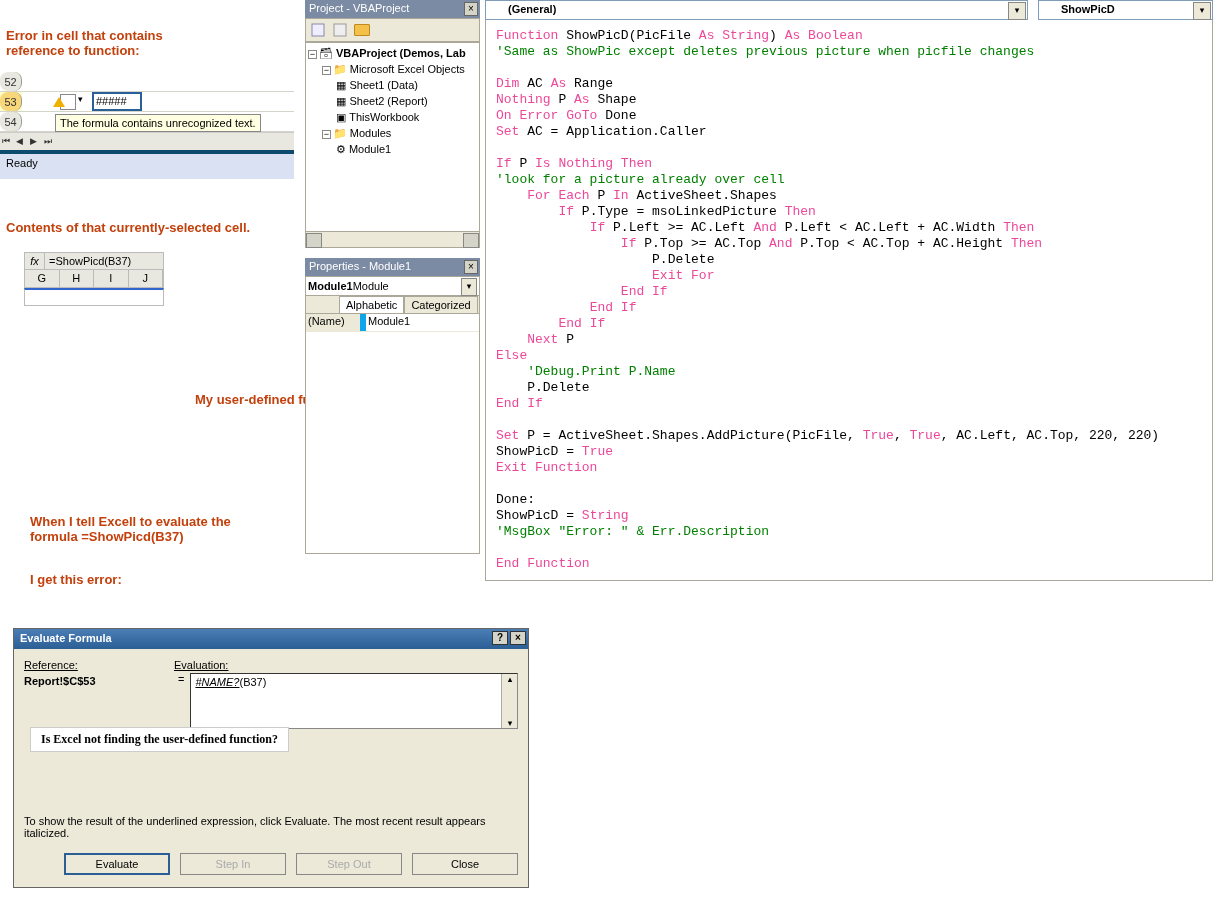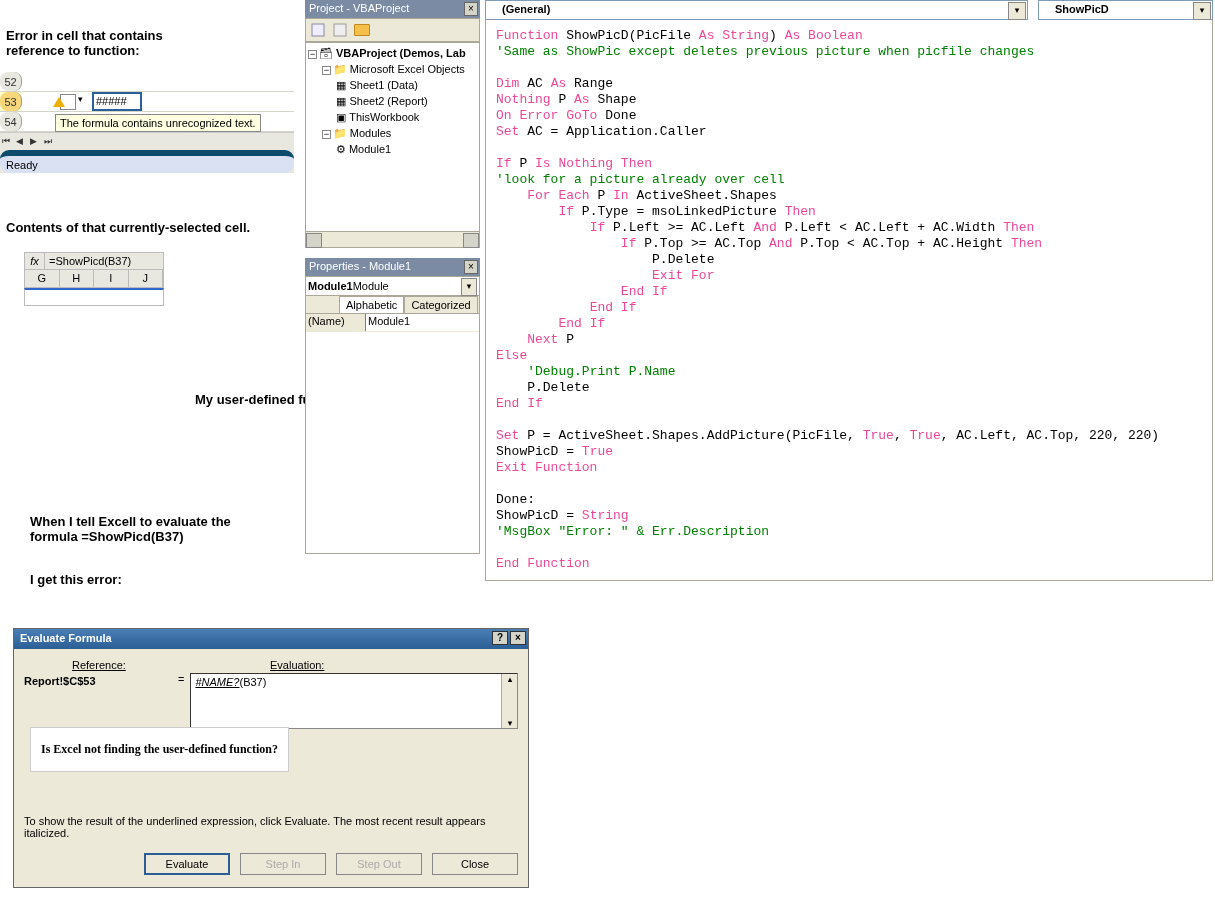--- a/index.html
+++ b/index.html
@@ -1,33 +1,33 @@
 <!DOCTYPE html>
 <html><head>
 <meta charset="utf-8">
 <style>
 * { box-sizing: border-box; margin: 0; padding: 0; }
 body { font-family: Tahoma, Arial, sans-serif; font-size: 11px; background: #fff; width: 1215px; height: 904px; position: relative; }
-.annotation { font-family: Verdana, sans-serif; font-size: 13px; font-weight: bold; color: #000000; position: absolute; }
+.annotation { font-family: Verdana, sans-serif; font-size: 13px; font-weight: bold; color: #c2410c; position: absolute; }
 
 
 .excel1 { position: absolute; left: 0; top: 72px; width: 294px; background: #e8e8e1; }
 .excel1 .rows { background: #fff; }
 .excel1 .row { display: flex; height: 20px; border-bottom: 1px solid #d4d4c8; }
 .excel1 .rownum { width: 22px; background: #e8e8e1; border-right: 1px solid #9b9b93; text-align: center; font-size: 11px; color: #333; line-height: 20px; border-radius: 8px; }
 .excel1 .cell { flex: 1; background: #fff; position: relative; }
 .excel1 .cell-err { flex: 1; background: #fff; position: relative; }
 .excel1 .warn-tag { position: absolute; left: 38px; top: 2px; width: 16px; height: 16px; background: #fff; border: 1px solid #888; display: flex; align-items: center; justify-content: center; }
 .excel1 .warn-tag::before { content: ""; position: absolute; left: -8px; top: 2px; border-left: 6px solid transparent; border-right: 6px solid transparent; border-bottom: 10px solid #f0b000; }
 .excel1 .drop { position: absolute; left: 56px; top: 2px; width: 12px; height: 16px; font-size: 9px; }
 .excel1 .errbox { position: absolute; left: 70px; top: 0px; width: 50px; height: 19px; border: 2px solid #2a6099; background: #fff; font-size: 11px; padding: 1px 2px; font-family: Arial; }
 .excel1 .tooltip { position: absolute; left: 55px; top: 42px; background: #ffffe1; border: 1px solid #888; padding: 2px 4px; font-size: 11px; z-index: 5; }
 .excel1 .nav { height: 18px; background: #e8e8e1; border-top: 1px solid #ccc; display: flex; align-items: center; padding: 0 2px; gap: 2px; }
 .excel1 .nav .btn { width: 12px; height: 12px; font-size: 9px; color: #333; }
-.excel1 .status { height: 23px; background: #d9e1f2; border-top: 6px solid #0c4a6e; padding: 1px 6px; line-height: 16px; border-radius: 9px; }
+.excel1 .status { height: 29px; background: #d9e1f2; border-top: 4px solid #0c4a6e; padding: 1px 6px; line-height: 16px; }
 
 
 .excel2 { position: absolute; left: 24px; top: 252px; width: 140px; }
 .excel2 .fbar { height: 18px; background: #e8e8e1; display: flex; border: 1px solid #bbb; }
 .excel2 .fx { width: 20px; text-align: center; font-style: italic; font-size: 11px; border-right: 1px solid #bbb; line-height: 16px; }
 .excel2 .fval { padding: 0 4px; font-size: 11px; line-height: 16px; }
 .excel2 .cols { display: flex; height: 18px; background: #e8e8e1; border: 1px solid #bbb; border-top: none; }
 .excel2 .col { flex: 1; text-align: center; border-right: 1px solid #bbb; font-size: 11px; line-height: 16px; }
 .excel2 .blank { height: 18px; background: #fff; border: 1px solid #bbb; border-top: 2px solid #3366cc; }
 
@@ -53,55 +53,55 @@
 .props { margin-top: 10px; }
 .props .titlebar { height: 18px; background: #7b8ba3; color: #fff; padding: 2px 4px; font-size: 11px; position: relative; }
 .props .titlebar .close { position: absolute; right: 2px; top: 2px; width: 14px; height: 14px; background: #d4d4c8; border: 1px solid #666; text-align: center; line-height: 11px; font-size: 10px; color: #000; }
 .props .combo { height: 20px; background: #fff; border: 1px solid #aca899; display: flex; align-items: center; padding: 0 2px; position: relative; }
 .props .combo::after { content: "▾"; position: absolute; right: 2px; top: 1px; width: 14px; height: 16px; background: #ece9d8; border: 1px solid #888; text-align: center; font-size: 9px; line-height: 14px; }
 .props .tabs { display: flex; background: #ece9d8; border: 1px solid #aca899; border-top: none; }
 .props .tab { padding: 2px 6px; border: 1px solid #aca899; border-bottom: none; background: #ece9d8; font-size: 11px; cursor: pointer; }
 .props .tab.active { background: #fff; margin-left: 33px; }
 .props .grid { background: #fff; border: 1px solid #aca899; border-top: none; height: 240px; }
 .props .grid .prow { display: flex; height: 18px; border-bottom: 1px solid #ece9d8; }
-.props .grid .pname { width: 60px; background: #ece9d8; padding: 1px 2px; font-size: 11px; border-right: 1px solid #0ea5e9; }
+.props .grid .pname { width: 60px; background: #ece9d8; padding: 1px 2px; font-size: 11px; border-right: 6px solid #0ea5e9; }
 .props .grid .pval { flex: 1; padding: 1px 2px; font-size: 11px; }
 
 
 .code-area { position: absolute; left: 485px; top: 0; width: 728px; }
 .code-area .dropdowns { display: flex; height: 20px; gap: 10px; }
-.code-area .dd { flex: 1; background: #fff; border: 1px solid #7f9db9; position: relative; font-size: 11px; padding: 2px 16px; }
+.code-area .dd { flex: 1; background: #fff; border: 1px solid #7f9db9; position: relative; font-size: 11px; padding: 2px 22px; }
 .code-area .dd::after { content: "▾"; position: absolute; right: 1px; top: 1px; width: 16px; height: 16px; background: #ece9d8; border: 1px solid #888; text-align: center; line-height: 14px; font-size: 9px; }
 .code-area .code { background: #fff; border: 1px solid #aca899; border-top: none; padding: 8px 10px; font-family: 'Courier New', monospace; font-size: 13px; line-height: 16px; white-space: pre; }
 .kw { color: #ec4899; }
 .cm { color: #008000; }
 
 
 .evaldlg { position: absolute; left: 13px; top: 628px; width: 516px; background: #ece9d8; border: 1px solid #666; }
 .evaldlg .dlgtitle { background: #3a6ea5; background: linear-gradient(#4a7eb5,#2a5e95); color: #fff; padding: 3px 6px; font-size: 11px; font-weight: bold; position: relative; height: 20px; }
 .evaldlg .dlgtitle .hbtn { position: absolute; top: 2px; width: 16px; height: 14px; background: #d4d4c8; border: 1px solid #333; text-align: center; line-height: 12px; font-size: 10px; color: #000; }
 .evaldlg .dlgtitle .help { right: 20px; }
 .evaldlg .dlgtitle .close { right: 2px; }
 .evaldlg .body { padding: 10px 10px 8px 10px; }
-.evaldlg .lbl { font-size: 11px; text-decoration: underline; display: inline-block; margin-left: 48px; }
+.evaldlg .lbl { font-size: 11px; text-decoration: underline; display: inline-block; }
 .evaldlg .labels { display: flex; }
 .evaldlg .labels .l1 { width: 150px; }
 .evaldlg .ref { font-weight: bold; font-size: 11px; margin-top: 2px; }
 .evaldlg .eq { display: inline-block; margin: 0 6px; }
 .evaldlg .refrow { display: flex; align-items: flex-start; margin-top: 2px; }
 .evaldlg .refrow .refcol { width: 148px; }
 .evaldlg .evalbox { flex: 1; height: 56px; background: #fff; border: 1px inset #888; padding: 2px 4px; font-size: 11px; position: relative; }
 .evaldlg .evalbox .expr { font-style: italic; text-decoration: underline; }
 .evaldlg .evalbox .sb { position: absolute; right: 0; top: 0; width: 16px; height: 100%; background: #ece9d8; border-left: 1px solid #aaa; }
 .evaldlg .evalbox .sb::before { content: "▴"; position: absolute; top: 0; width: 16px; text-align: center; font-size: 9px; }
 .evaldlg .evalbox .sb::after { content: "▾"; position: absolute; bottom: 0; width: 16px; text-align: center; font-size: 9px; }
-.evaldlg .callout { position: absolute; background: #fff; border: 1px solid #ccc; padding: 14px 10px; font-family: Verdana; font-size: 12px; font-weight: bold; }
+.evaldlg .callout { position: absolute; background: #fff; border: 1px solid #ccc; padding: 4px 10px; font-family: Verdana; font-size: 12px; font-weight: bold; }
 .evaldlg .hint { font-size: 11px; margin-top: 86px; margin-bottom: 10px; }
 .evaldlg .btns { display: flex; gap: 10px; justify-content: flex-end; padding: 4px 0 4px 0; }
-.evaldlg .btn { width: 86px; height: 22px; background: #ece9d8; border: 1px solid #888; font-size: 11px; cursor: pointer; }
+.evaldlg .btn { width: 106px; height: 22px; background: #ece9d8; border: 1px solid #888; font-size: 11px; cursor: pointer; }
 .evaldlg .btn.primary { border: 2px solid #2a5e95; }
 .evaldlg .btn.disabled { color: #aaa; }
 </style>
 </head>
 <body>
 
 <div class="annotation" style="left:6px; top:28px; width:200px;">Error in cell that contains reference to function:</div>
 <div class="annotation" style="left:6px; top:220px;">Contents of that currently-selected cell.</div>
 <div class="annotation" style="left:195px; top:392px;">My user-defined function --&gt;</div>
 <div class="annotation" style="left:30px; top:514px; width:240px;">When I tell Excell to evaluate the formula   =ShowPicd(B37)</div>

